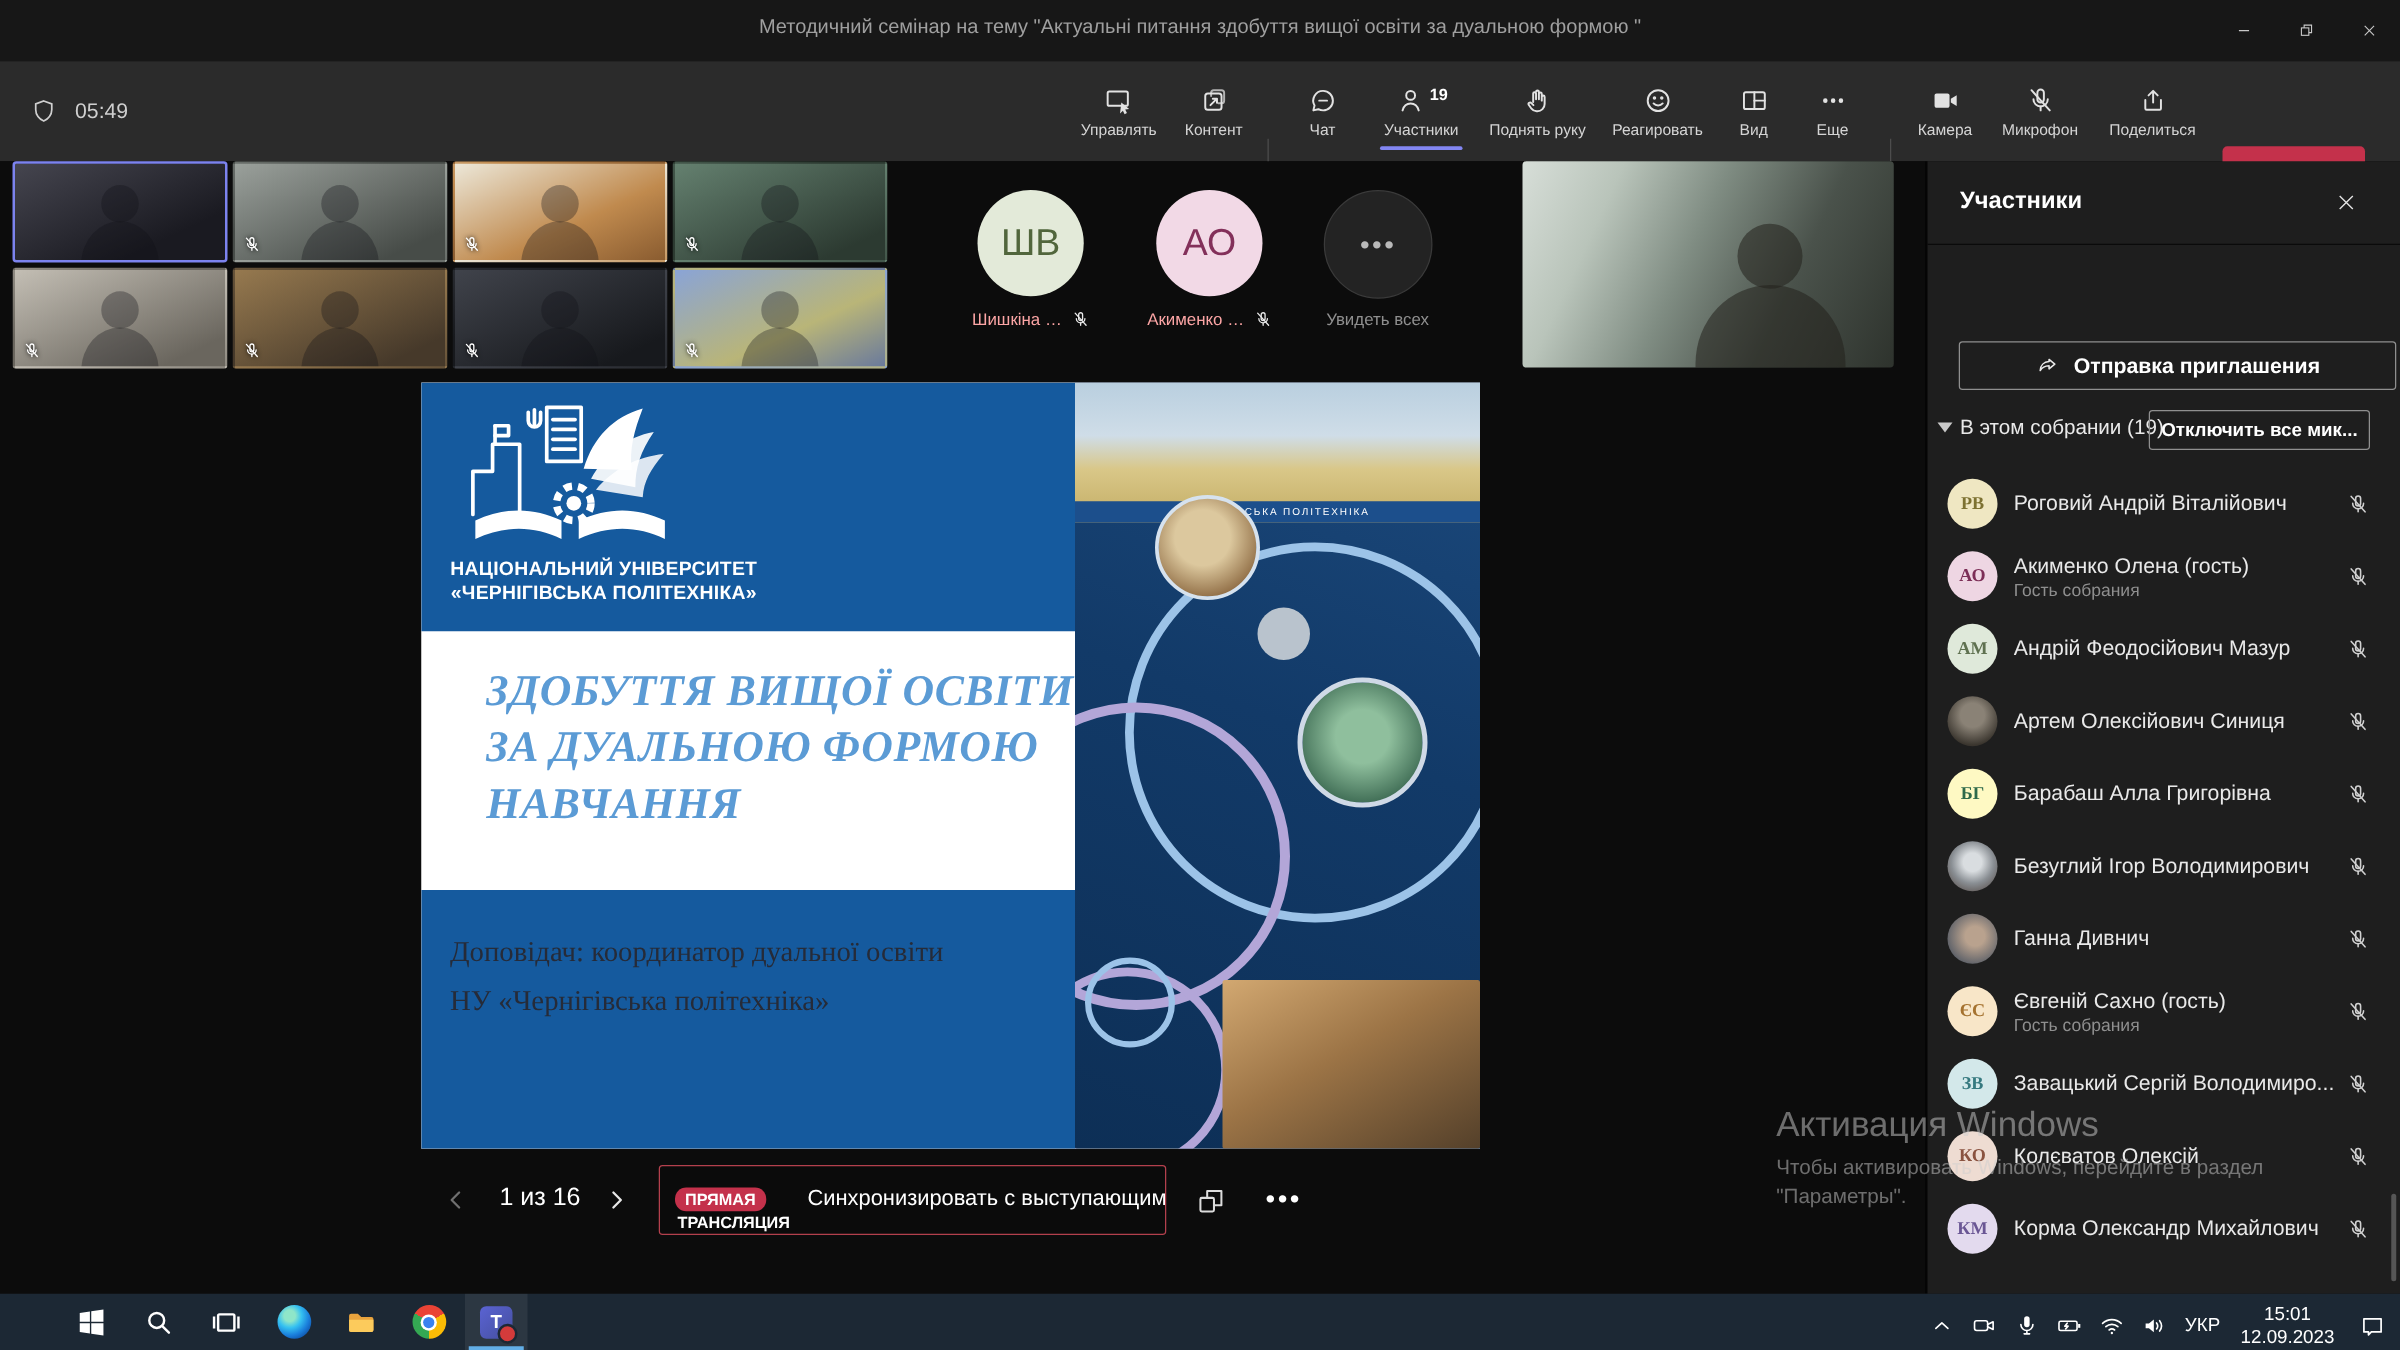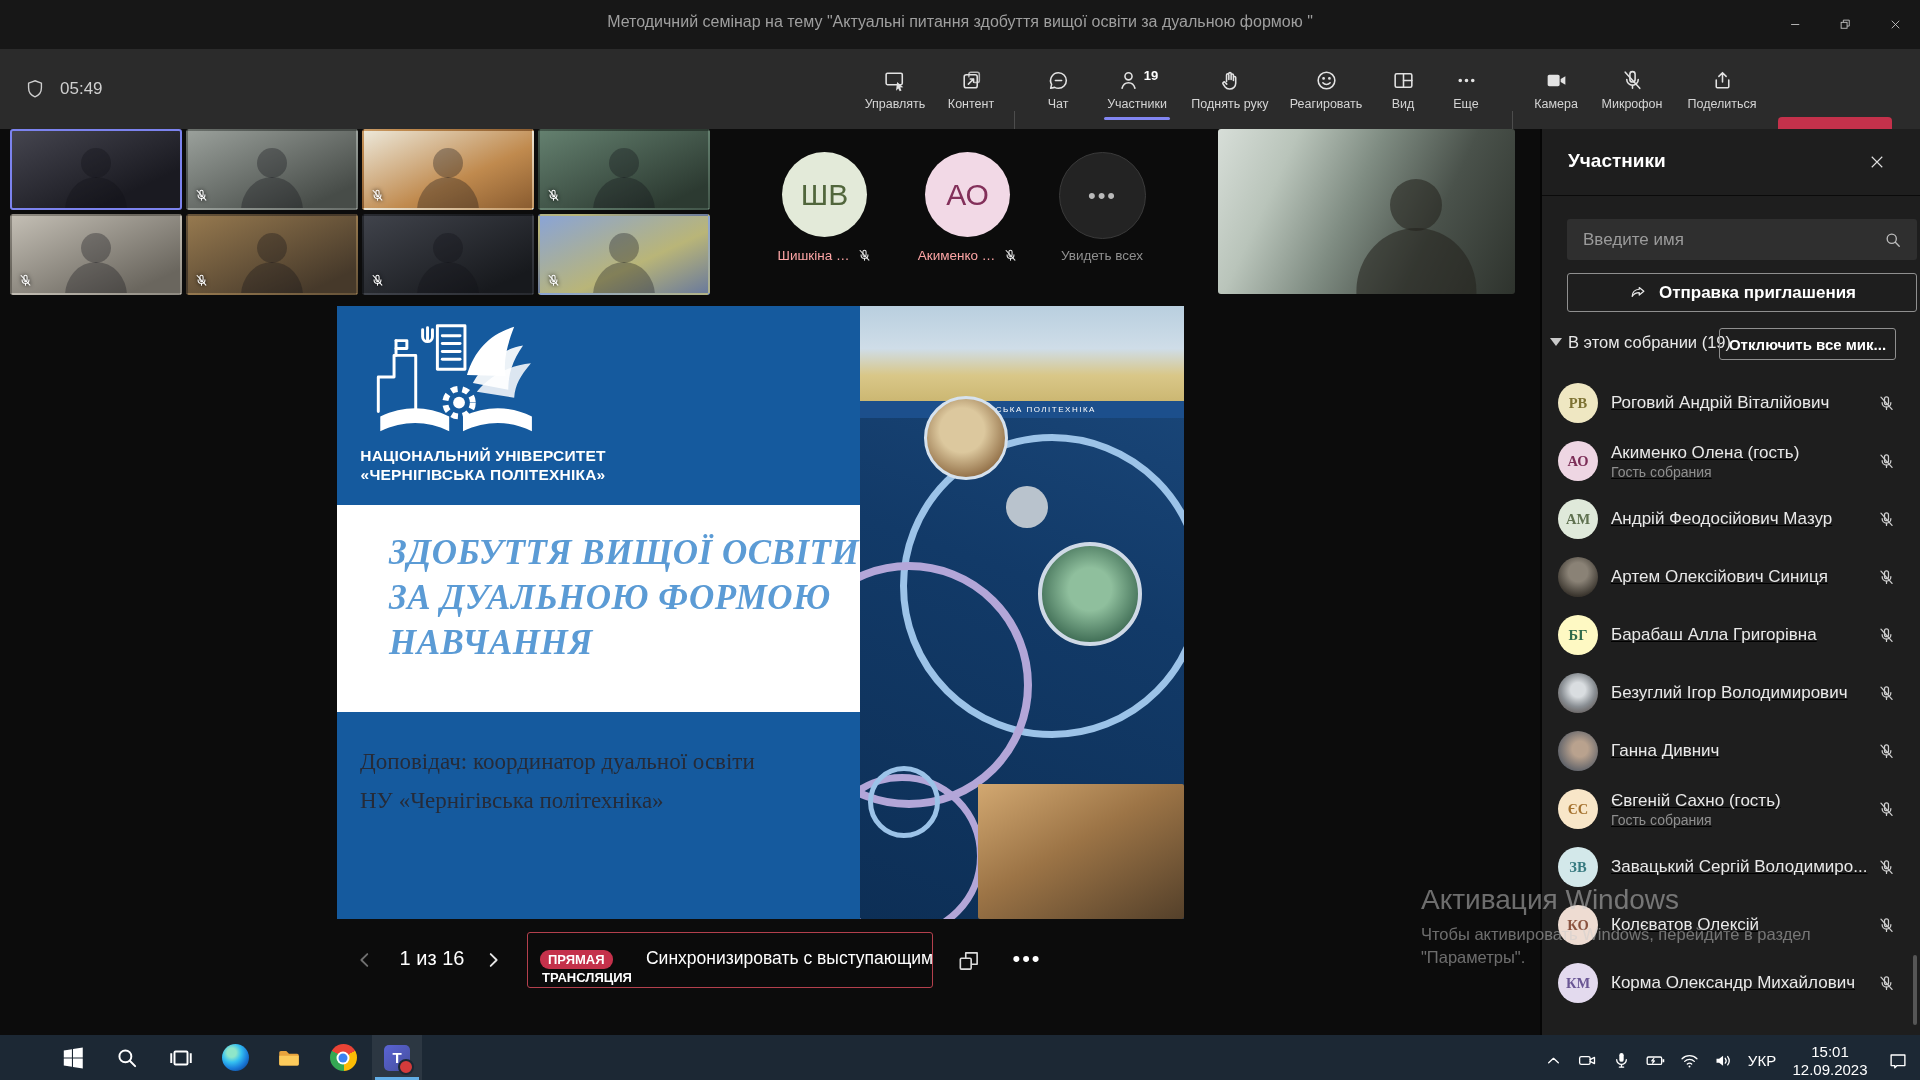--- a/index.html
+++ b/index.html
@@ -107,21 +107,21 @@
   .sb-invite svg{width:20px;height:20px;stroke:#e8e8e8;stroke-width:1.5;fill:none;stroke-linejoin:round;}
   .sb-section{position:absolute;left:0;top:193px;width:380px;height:44px;}
   .sb-caret{position:absolute;left:8px;top:16px;width:0;height:0;border-left:6px solid transparent;border-right:6px solid transparent;border-top:8px solid #c9c9c9;}
   .sb-section-label{position:absolute;left:26px;top:11px;font-size:16.5px;color:#e9e9e9;}
   .sb-muteall{position:absolute;right:26px;top:6px;width:177px;height:32px;background:transparent;border:1px solid #8f8f8f;border-radius:3px;
     color:#fff;font-size:15px;font-weight:600;font-family:inherit;display:flex;align-items:center;justify-content:center;}
   .plist{position:absolute;left:0;top:245px;width:380px;height:661px;overflow:hidden;}
   .prow{width:100%;height:58px;display:flex;align-items:center;box-sizing:border-box;padding:0 26px 0 16px;}
   .pav{width:40px;height:40px;border-radius:50%;flex:none;display:flex;align-items:center;justify-content:center;font-size:14.5px;font-weight:bold;font-style:normal;font-family:Liberation Serif, serif;}
   .pav i{font-style:normal;}
-  .ptxt{flex:1;display:flex;flex-direction:column;justify-content:center;margin-left:13px;min-width:0;text-decoration:underline;}
+  .ptxt{flex:1;display:flex;flex-direction:column;justify-content:center;margin-left:13px;min-width:0;}
   .pname{font-size:17px;color:#e9e9e9;white-space:nowrap;overflow:hidden;}
   .psub{font-size:14px;color:#8f8f8f;margin-top:1px;}
   .psub:empty{display:none;}
   .pmic{width:19px;height:19px;stroke:#d0d0d0;stroke-width:1.6;fill:none;stroke-linecap:round;flex:none;}
   .sb-scroll{position:absolute;right:3px;bottom:10px;width:4px;height:70px;border-radius:2px;background:#565656;}
 
   
   .watermark{position:absolute;left:1421px;top:884px;z-index:60;pointer-events:none;color:rgba(205,205,205,.5);}
   .watermark .w1{font-size:28px;font-weight:300;}
   .watermark .w2{font-size:16.5px;margin-top:9px;}
@@ -498,26 +498,20 @@
 
   <aside class="sidebar">
     <div class="sb-title">Участники</div>
     <div class="sb-close">
       <svg viewBox="0 0 24 24">
           <use href="#x-icon"></use>
         </svg>
     </div>
     <div class="sb-divider"></div>
 
-    <div class="sb-search">
-      <input type="text" placeholder="Введите имя" style="">
-      <svg viewBox="0 0 24 24">
-          <use href="#search-sym"></use>
-        </svg>
-    </div>
 
     <button class="sb-invite">
       <svg viewBox="0 0 24 24">
         <path d="M13.5 5.5 19 10l-5.5 4.5v-3c-4.3.1-6.8 1.6-8.5 4.6.2-5 3.5-8.3 8.5-8.6z"></path>
         </svg>
       <span>Отправка приглашения</span>
     </button>
 
     <div class="sb-section">
       <span class="sb-caret"></span>

